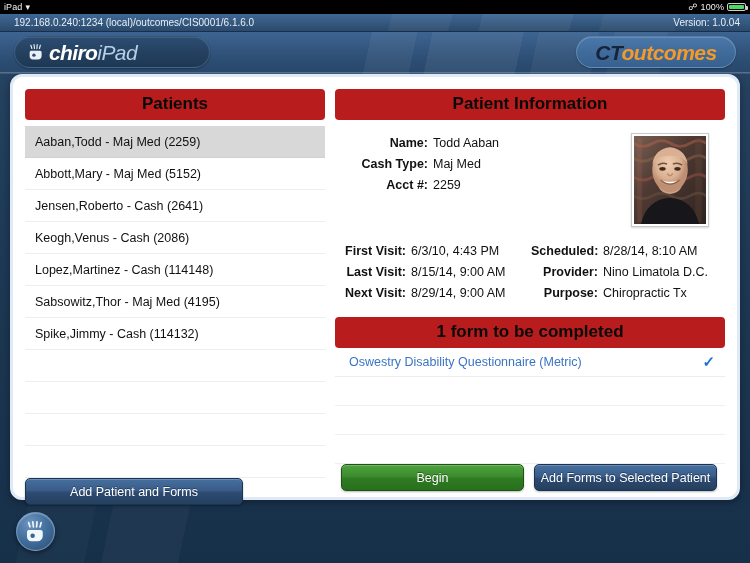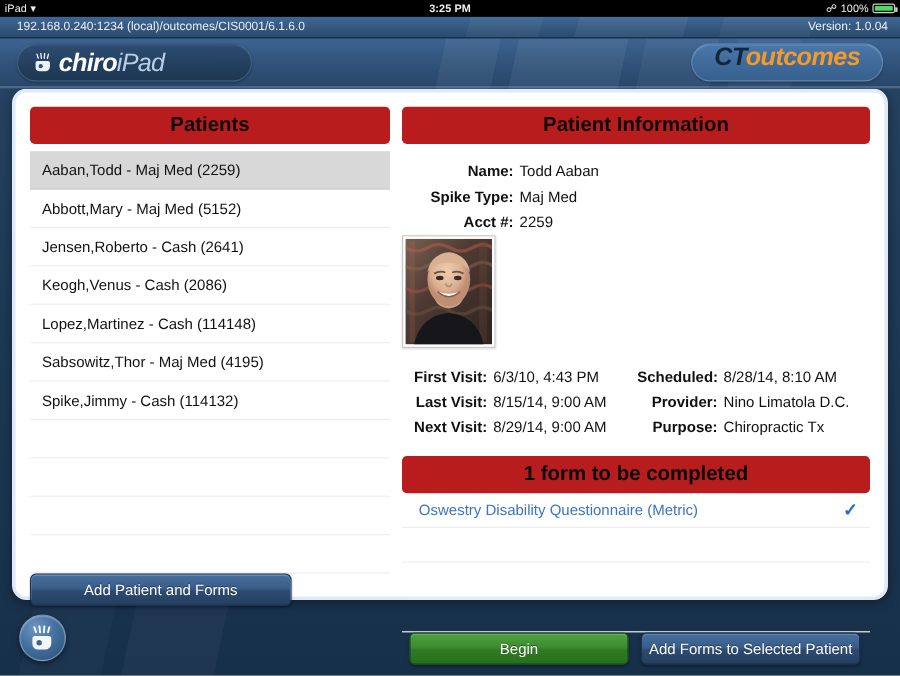--- a/index.html
+++ b/index.html
@@ -96,21 +96,21 @@
   .brand-text .b { color: #b8cfe6; font-weight: 400; }
 
   
   .ct-pill {
     position:absolute; right: 14px; top: 4px;
     height: 32px; min-width: 160px;
     border-radius: 16px;
     background: linear-gradient(180deg,#4a78aa 0%, #3f6a9a 55%, #37608e 100%);
     border: 1px solid rgba(150,185,220,.35);
     box-shadow: inset 0 1px 0 rgba(255,255,255,.16), 0 1px 2px rgba(0,0,0,.25);
-    display:flex; justify-content:center;
+    display:flex; align-items:center; justify-content:center;
     padding: 0 18px;
     z-index: 3;
   }
   .ct-text { font-size: 21px; letter-spacing:-.5px; line-height:1; font-style: italic; font-weight:600; }
   .ct-text .ct { color:#16243a; }
   .ct-text .oc { color:#f59a28; }
 
   
   .card {
     position: absolute;
@@ -141,21 +141,21 @@
   .prow {
     height: 32px; display:flex; align-items:center;
     padding: 0 10px;
     font-size: 12.5px; color: #111;
     border-bottom: 1px solid #eceff2;
   }
   .prow.selected { background: #d8d8d8; border-bottom-color:#d0d0d0; }
   .prow.blank { color: transparent; }
 
   
-  .info-wrap { display:flex; margin-top: 13px; padding: 0 4px 0 0; flex-direction: column; }
+  .info-wrap { display:flex; margin-top: 13px; padding: 0 4px 0 0; }
   .info-fields { flex: 1; padding-left: 6px; }
   .info-line { display:flex; font-size: 12.5px; line-height: 21px; color:#111; }
   .info-line .lab { width: 92px; text-align: right; font-weight: bold; padding-right: 5px; flex:none; }
   .info-line .val { }
   .photo {
     width: 78px; height: 94px; flex: none; margin-right: 12px;
     border: 1px solid #c9c9c9; padding: 2px; background:#fff;
     box-shadow: 0 1px 2px rgba(0,0,0,.16);
   }
   .photo svg { display:block; width:100%; height:100%; }
@@ -231,21 +231,20 @@
   }
 </style>
 </head>
 <body>
 
 <div class="statusbar">
   <div class="sb-left">
     <span>iPad</span>
     <span class="wifi-glyph">▾ </span>
   </div>
-  <div class="sb-center">3:25 PM</div>
   <div class="sb-right">
     <span class="bt-glyph">☍</span>
     <span>100%</span>
     <span class="battery">
         <i></i>
       </span>
   </div>
 </div>
 
 <div class="appbar">
@@ -305,21 +304,21 @@
   <div class="col-right">
     <div class="panel-head">Patient Information</div>
 
     <div class="info-wrap">
       <div class="info-fields">
           <div class="info-line">
             <span class="lab">Name:</span>
             <span class="val">Todd Aaban</span>
           </div>
           <div class="info-line">
-            <span class="lab">Spike Type:</span>
+            <span class="lab">Cash Type:</span>
             <span class="val">Maj Med</span>
           </div>
           <div class="info-line">
             <span class="lab">Acct #:</span>
             <span class="val">2259</span>
           </div>
         </div>
       <div class="photo">
         <svg viewBox="0 0 78 94" preserveAspectRatio="xMidYMid slice">
           <defs>

